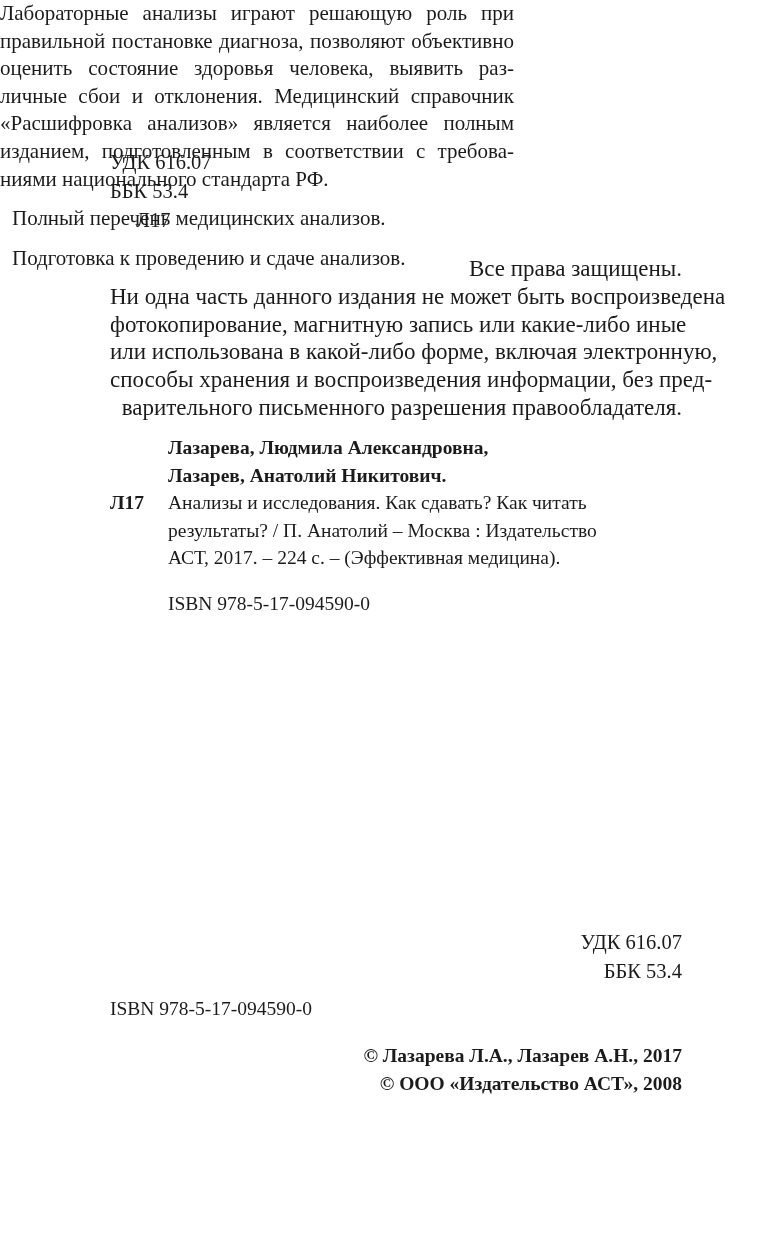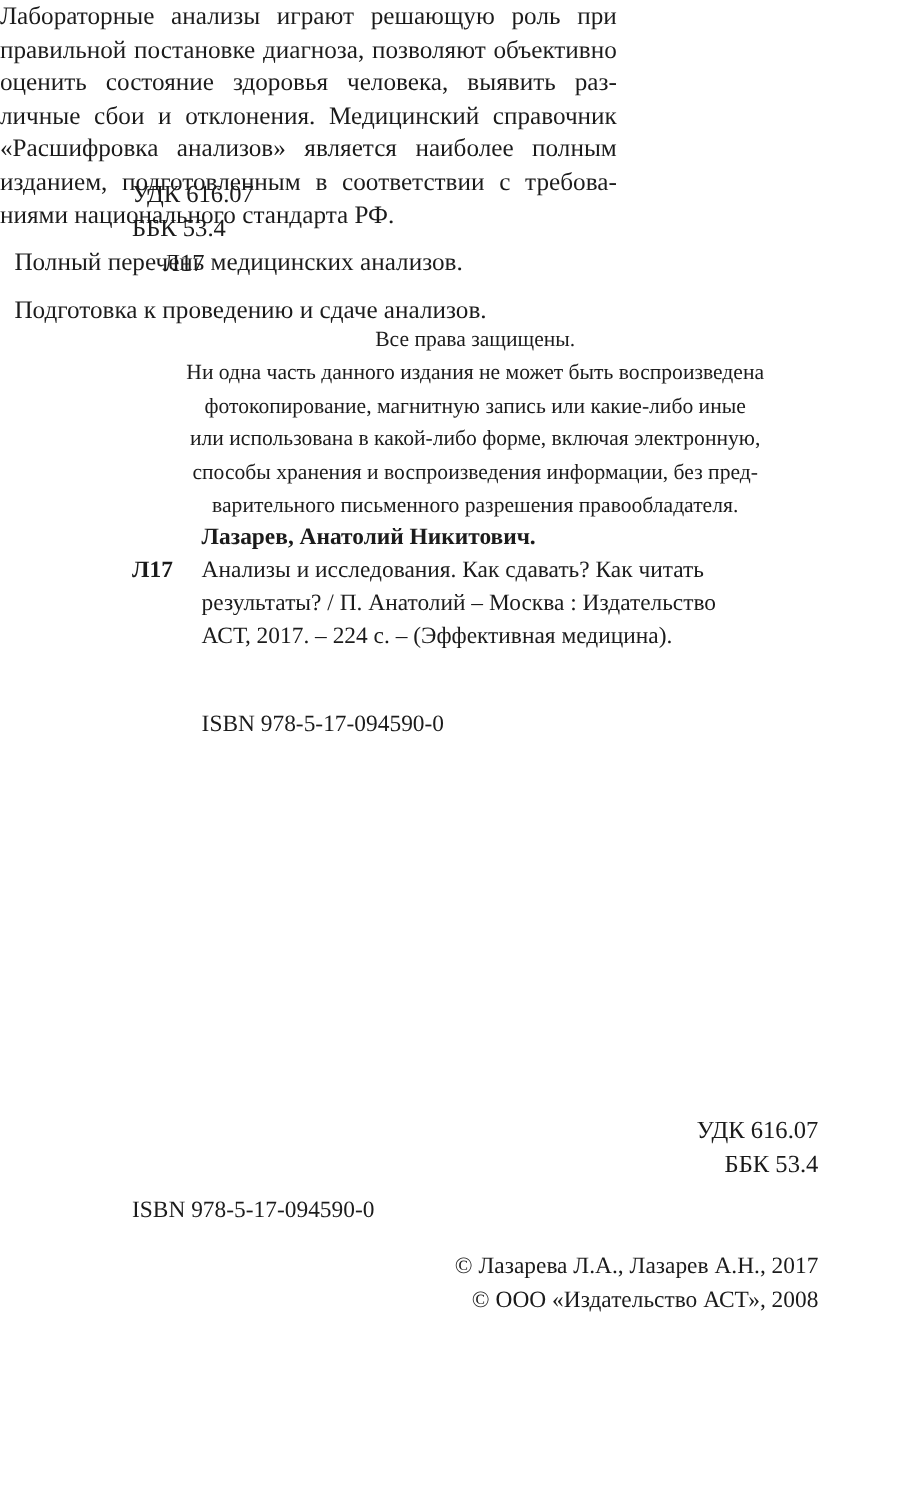--- a/index.html
+++ b/index.html
@@ -41,24 +41,24 @@
   .codes-top .code-line {
     text-align: left;
     white-space: nowrap;
   }
   .codes-top .code-indent {
     padding-left: 26px;
   }
 
   
   .rights {
-    top: 269px;
-    font-size: 18px;
+    top: 255px;
+    font-size: 23px;
     line-height: 27.8px;
-    text-align: center;
+    text-align: right;
   }
   .rights .rights-line {
     white-space: nowrap;
   }
 
   
   .biblio {
     top: 434px;
     font-size: 19.5px;
     line-height: 27.5px;
@@ -130,20 +130,21 @@
     line-height: 27.5px;
     text-align: left;
   }
 
   
   .copyright {
     top: 1042px;
     text-align: right;
     font-size: 19.5px;
     line-height: 27.5px;
+    font-weight: bold;
   }
   .copyright .copy-line {
     white-space: nowrap;
   }
 </style>
 </head>
 <body>
 
 <div class="page">
 
@@ -157,20 +158,21 @@
     <div class="rights-line">Все права защищены.</div>
     <div class="rights-line">Ни одна часть данного издания не может быть воспроизведена</div>
     <div class="rights-line">фотокопирование, магнитную запись или какие-либо иные</div>
     <div class="rights-line">или использована в какой-либо форме, включая электронную,</div>
     <div class="rights-line">способы хранения и воспроизведения информации, без пред-</div>
     <div class="rights-line">варительного письменного разрешения правообладателя.</div>
   </div>
 
   <div class="block biblio">
     <div class="authors">
+      <div class="author-line">Лазарева, Людмила Александровна,</div>
       <div class="author-line">Лазарев, Анатолий Никитович.</div>
     </div>
     <div class="entry">
       <span class="entry-mark">Л17</span>
       <div class="entry-line">Анализы и исследования. Как сдавать? Как читать</div>
       <div class="entry-line">результаты? / П. Анатолий – Москва : Издательство</div>
       <div class="entry-line">АСТ, 2017. – 224 с. – (Эффективная медицина).</div>
     </div>
   </div>
 

